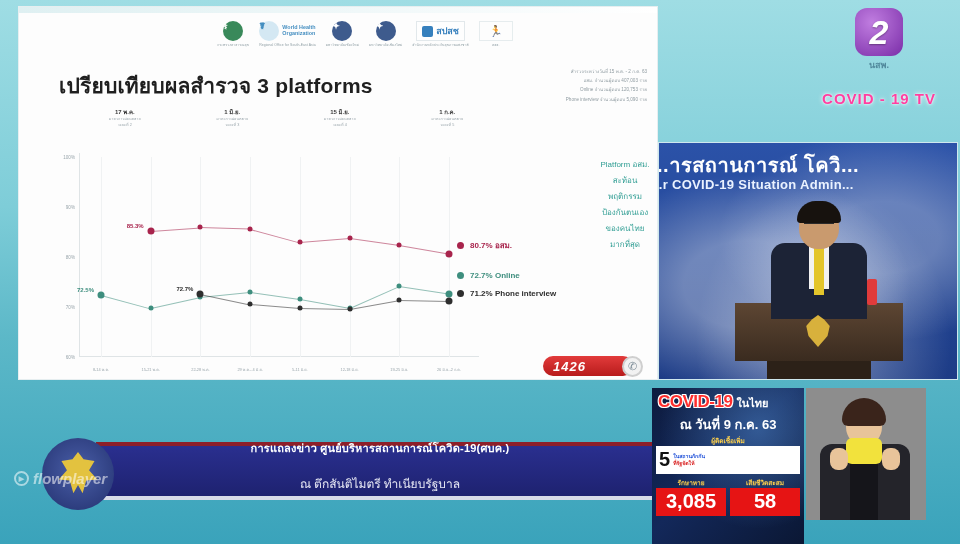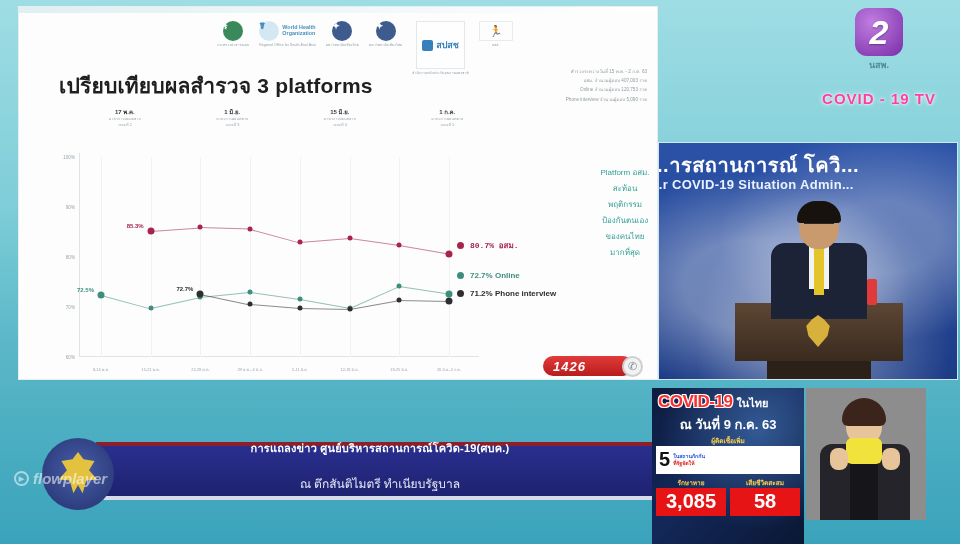--- a/index.html
+++ b/index.html
@@ -32,21 +32,21 @@
   .logo .mark { display:block; }
   .logo .cap { font-size:3.4px; color:#7d8f96; line-height:1.25; text-align:center;
      max-width:62px; letter-spacing:.1px; margin-top:2px;}
   .circle-logo{ width:20px;height:20px;border-radius:50%;display:flex;align-items:center;justify-content:center;
      font-size:9px; color:#fff; font-weight:bold;}
   .moph{ background:#1f7a44; }
   .who { background:#cfe6f2; color:#2b7fb8; }
   .uni { background:#24457e; }
   .who-wrap{display:flex;align-items:center;gap:3px;}
   .who-text{ font-size:5.4px; font-weight:bold; color:#2b7fb8; line-height:1.05; text-align:left;}
-  .nhso-box{ border:1px solid #dfe6e9; background:#fff; padding:16px 5px; display:flex;align-items:center;gap:3px;}
+  .nhso-box{ border:1px solid #dfe6e9; background:#fff; padding:2px 5px; display:flex;align-items:center;gap:3px;}
   .nhso-mark{ width:11px;height:11px;background:#1b6fb5; border-radius:2px; }
   .nhso-text{ font-size:9px; color:#1b6fb5; font-weight:bold; }
   .thaihealth{ width:34px;height:20px;border:1px solid #e3eaec;display:flex;align-items:center;justify-content:center;
      font-size:11px;color:#2c6f9a;}
 
   
   #slide-title{ position:absolute; left:40px; top:62px;
      font-size:21px; font-weight:bold; color:#1f1f1f; letter-spacing:.2px; white-space:nowrap;}
 
   
@@ -78,21 +78,21 @@
 
   
   #legend{ position:absolute; left:438px; top:232px; width:180px; }
   .leg-row{ display:flex; align-items:center; gap:6px; margin-bottom:9px; }
   .leg-row .dot{ width:7px;height:7px;border-radius:50%; }
   .leg-row .txt{ font-size:8px; font-weight:bold; white-space:nowrap;}
   .leg-gap{ height:10px; }
 
   
   #callout{ position:absolute; left:556px; top:150px; width:100px; text-align:center;
-     color:#2f9d93; font-size:8px; line-height:2.0;margin-top:8px; }
+     color:#2f9d93; font-size:8px; line-height:2.0; }
 
   
   #hotline{ position:absolute; left:524px; top:348px; width:112px; height:22px; display:flex; align-items:center; }
   #hotline .pill{ width:90px;height:20px;border-radius:10px;
      background:linear-gradient(180deg,#e23b3b,#b81c1c);
      display:flex;align-items:center;padding-left:10px;
      color:#fff;font-size:13px;font-weight:bold;font-style:italic;letter-spacing:1px;}
   #hotline .ph{ width:21px;height:21px;border-radius:50%;background:#f2f2f2;border:2px solid #cfcfcf;
      margin-left:-11px; display:flex;align-items:center;justify-content:center;font-size:11px;color:#7a8a95;}
 
@@ -337,21 +337,21 @@
         <span style="left: 171.143px;">29 พ.ค.- 4 มิ.ย.</span>
         <span style="left: 220.857px;">5-11 มิ.ย.</span>
         <span style="left: 270.571px;">12-18 มิ.ย.</span>
         <span style="left: 320.286px;">19-25 มิ.ย.</span>
         <span style="left: 370px;">26 มิ.ย.-2 ก.ค.</span>
       </div>
 
     <div id="legend">
         <div class="leg-row">
           <span class="dot" style="background: rgb(168, 36, 76);"></span>
-          <span class="txt" style="color: rgb(168, 36, 76); font-family: Liberation Mono, monospace;">80.7% อสม.</span>
+          <span class="txt" style="color: rgb(168, 36, 76);">80.7% อสม.</span>
         </div>
         <div class="leg-gap"></div>
         <div class="leg-row">
           <span class="dot" style="background: rgb(62, 142, 126);"></span>
           <span class="txt" style="color: rgb(62, 142, 126);">72.7% Online</span>
         </div>
         <div class="leg-row">
           <span class="dot" style="background: rgb(46, 46, 46);"></span>
           <span class="txt" style="color: rgb(46, 46, 46);">71.2% Phone interview</span>
         </div>

